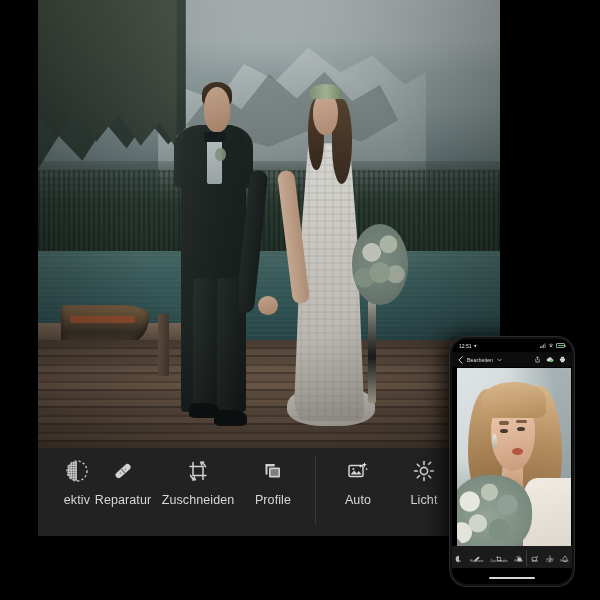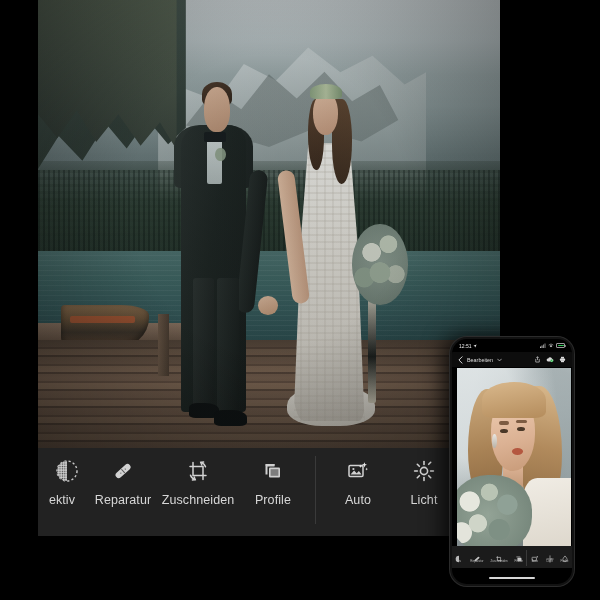--- a/index.html
+++ b/index.html
@@ -171,21 +171,21 @@
     background:#222222; display:flex; align-items:flex-start;
   }
   .tool-group { display:flex; align-items:flex-start; height:100%; }
   .tool {
     width:66px; padding-top:10px; display:flex; flex-direction:column;
     align-items:center; gap:9px; cursor:pointer;
   }
   .tool .ic { width:26px; height:26px; display:block; }
   .tool .lb { color:#d7d7d7; font-size:12.5px; letter-spacing:.1px; white-space:nowrap; }
   .tool.wide { width:84px; }
-  .tool.first { width:52px; align-items:center; padding-left:6px; }
+  .tool.first { width:52px; align-items:flex-end; padding-left:6px; }
   .tool.first .lb { margin-left:-10px; }
   .tool.clip { width:42px; overflow:hidden; align-items:flex-start; }
   .tool.clip .lb { margin-left:-2px; }
   .tool-divider { width:1px; height:68px; background:#3a3a3a; margin:8px 9px 0 9px; }
 
   
   #phone {
     position:absolute; left:450px; top:337px; width:124px; height:249px;
     background:#0a0a0a; border-radius:17px;
     border:2.5px solid #121212;

